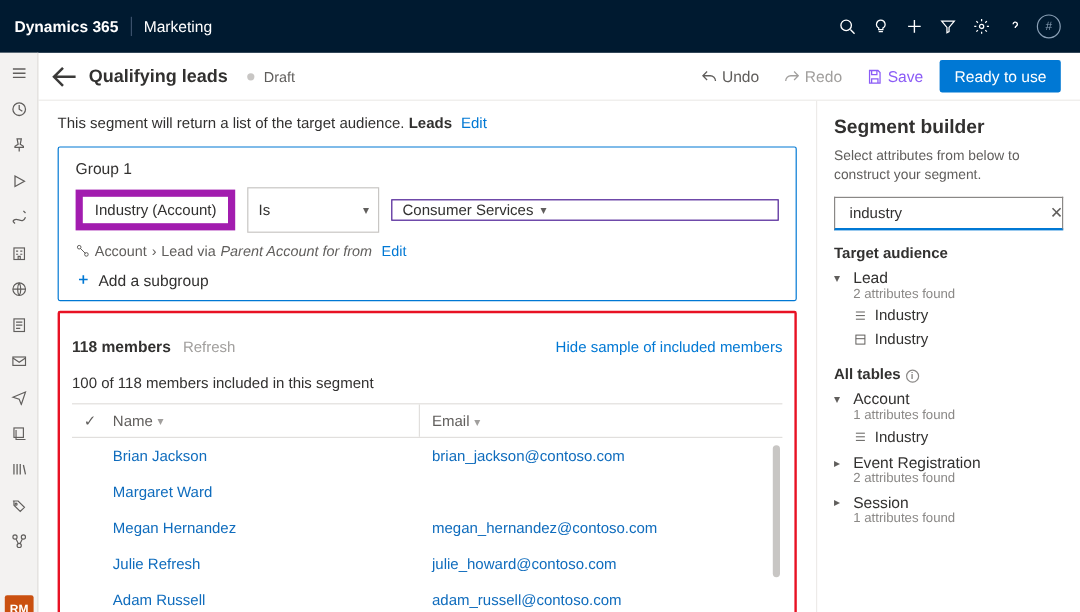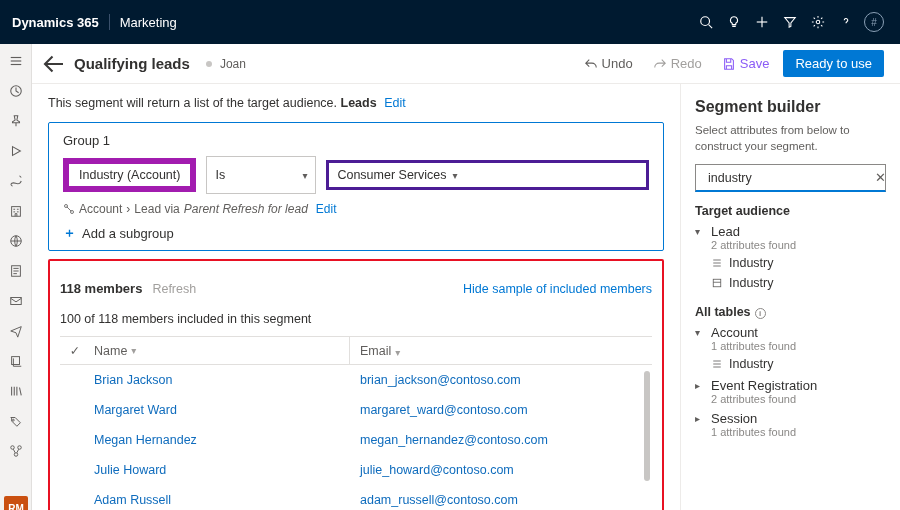--- a/index.html
+++ b/index.html
@@ -45,21 +45,21 @@
   .designer { flex:1; padding:12px 16px 0 16px; overflow:hidden; display:flex; flex-direction:column;}
   .intro { font-size:12.5px; color:#323130; }
   .intro .entity { font-weight:600;}
   .intro .editlink { color:#0078d4; cursor:pointer; margin-left:4px;}
 
   .group-card { border:1.5px solid #0078d4; border-radius:2px; margin-top:12px; padding:10px 14px 8px 14px;}
   .group-title { font-size:13px; color:#323130; margin-bottom:8px;}
   .cond-row { display:flex; gap:10px; align-items:center; margin-bottom:8px;}
   .attr-chip { border:6px solid #a21caf; padding:4px 10px; font-size:12.5px; background:#fff;}
   .op-select { flex:0 0 110px; border:1px solid #c8c6c4; height:26px; display:flex; align-items:center; justify-content:space-between; padding:18px 8px; font-size:12.5px; color:#323130; cursor:pointer;}
-  .val-select { flex:1; border:3px solid #4c1d95; height:30px; display:flex; align-items:center; padding:0 8px; font-size:12.5px; color:#323130; cursor:pointer; gap:6px;}
+  .val-select { flex:1; border:1px solid #4c1d95; height:18px; display:flex; align-items:center; padding:0 8px; font-size:12.5px; color:#323130; cursor:pointer; gap:6px;}
   .chev { font-size:10px; color:#605e5c;}
   .path-row { display:flex; align-items:center; gap:4px; font-size:12px; color:#605e5c; margin-top:2px;}
   .path-row .pathedit{ color:#0078d4; cursor:pointer; margin-left:4px;}
   .path-em { font-style: italic; color:#605e5c;}
   .add-sub { display:flex; align-items:center; gap:6px; color:#323130; font-size:13px; margin-top:8px; cursor:pointer;}
   .plus { color:#0078d4; font-weight:600;}
 
   
   .members-wrap { border:2px solid #e81123; border-radius:2px; margin-top:8px; padding:8px 10px 6px 10px; flex:1; display:flex; flex-direction:column; overflow:hidden; position:relative;}
   .members-hdr { display:flex; align-items:center;margin-top:12px; }
@@ -242,21 +242,21 @@
   <div class="main">
 
     <div class="cmdbar">
       <span class="backbtn">
           <svg viewBox="0 0 16 16" fill="none" stroke="currentColor" stroke-width="1.4">
             <path d="M14 8H2M7 3L2 8l5 5"></path>
           </svg>
         </span>
       <span class="title">Qualifying leads</span>
       <span class="status-dot"></span>
-      <span class="status-txt">Joan</span>
+      <span class="status-txt">Draft</span>
       <span class="spacer"></span>
       <span class="cmdaction">
           <svg viewBox="0 0 16 16" fill="none" stroke="currentColor" stroke-width="1.2">
             <path d="M6 3L2 7l4 4M2 7h7a5 5 0 0 1 5 5"></path>
           </svg>
           <span>Undo</span>
         </span>
       <span class="cmdaction disabled">
           <svg viewBox="0 0 16 16" fill="none" stroke="currentColor" stroke-width="1.2">
             <path d="M10 3l4 4-4 4M14 7H7a5 5 0 0 0-5 5"></path>
@@ -296,21 +296,21 @@
           </div>
           <div class="path-row">
             <svg width="12" height="12" viewBox="0 0 16 16" fill="none" stroke="#605e5c" stroke-width="1.1">
                 <circle cx="4" cy="4" r="2"></circle>
                 <circle cx="12" cy="12" r="2"></circle>
                 <path d="M5 5l6 6"></path>
               </svg>
             <span>Account</span>
               <span>›</span>
             <span>Lead via</span>
-            <span class="path-em">Parent Refresh for lead</span>
+            <span class="path-em">Parent Account for from</span>
             <span class="pathedit">Edit</span>
           </div>
           <div class="add-sub">
             <span class="plus">＋</span>
             <span>Add a subgroup</span>
           </div>
         </div>
 
         <div class="members-wrap">
           <div class="members-hdr">
@@ -336,30 +336,29 @@
             </div>
             <div class="tbody" id="members-body">
                 <div class="trow">
                   <span class="c1"></span>
                   <span class="c2"><span class="link">Brian Jackson</span></span>
                   <span class="c3"><span class="link">brian_jackson@contoso.com</span></span>
                 </div>
                 <div class="trow">
                   <span class="c1"></span>
                   <span class="c2"><span class="link">Margaret Ward</span></span>
-                  <span class="c3"><span class="link">margaret_ward@contoso.com</span></span>
                 </div>
                 <div class="trow">
                   <span class="c1"></span>
                   <span class="c2"><span class="link">Megan Hernandez</span></span>
                   <span class="c3"><span class="link">megan_hernandez@contoso.com</span></span>
                 </div>
                 <div class="trow">
                   <span class="c1"></span>
-                  <span class="c2"><span class="link">Julie Howard</span></span>
+                  <span class="c2"><span class="link">Julie Refresh</span></span>
                   <span class="c3"><span class="link">julie_howard@contoso.com</span></span>
                 </div>
                 <div class="trow">
                   <span class="c1"></span>
                   <span class="c2"><span class="link">Adam Russell</span></span>
                   <span class="c3"><span class="link">adam_russell@contoso.com</span></span>
                 </div>
               </div>
           </div>
         </div>

